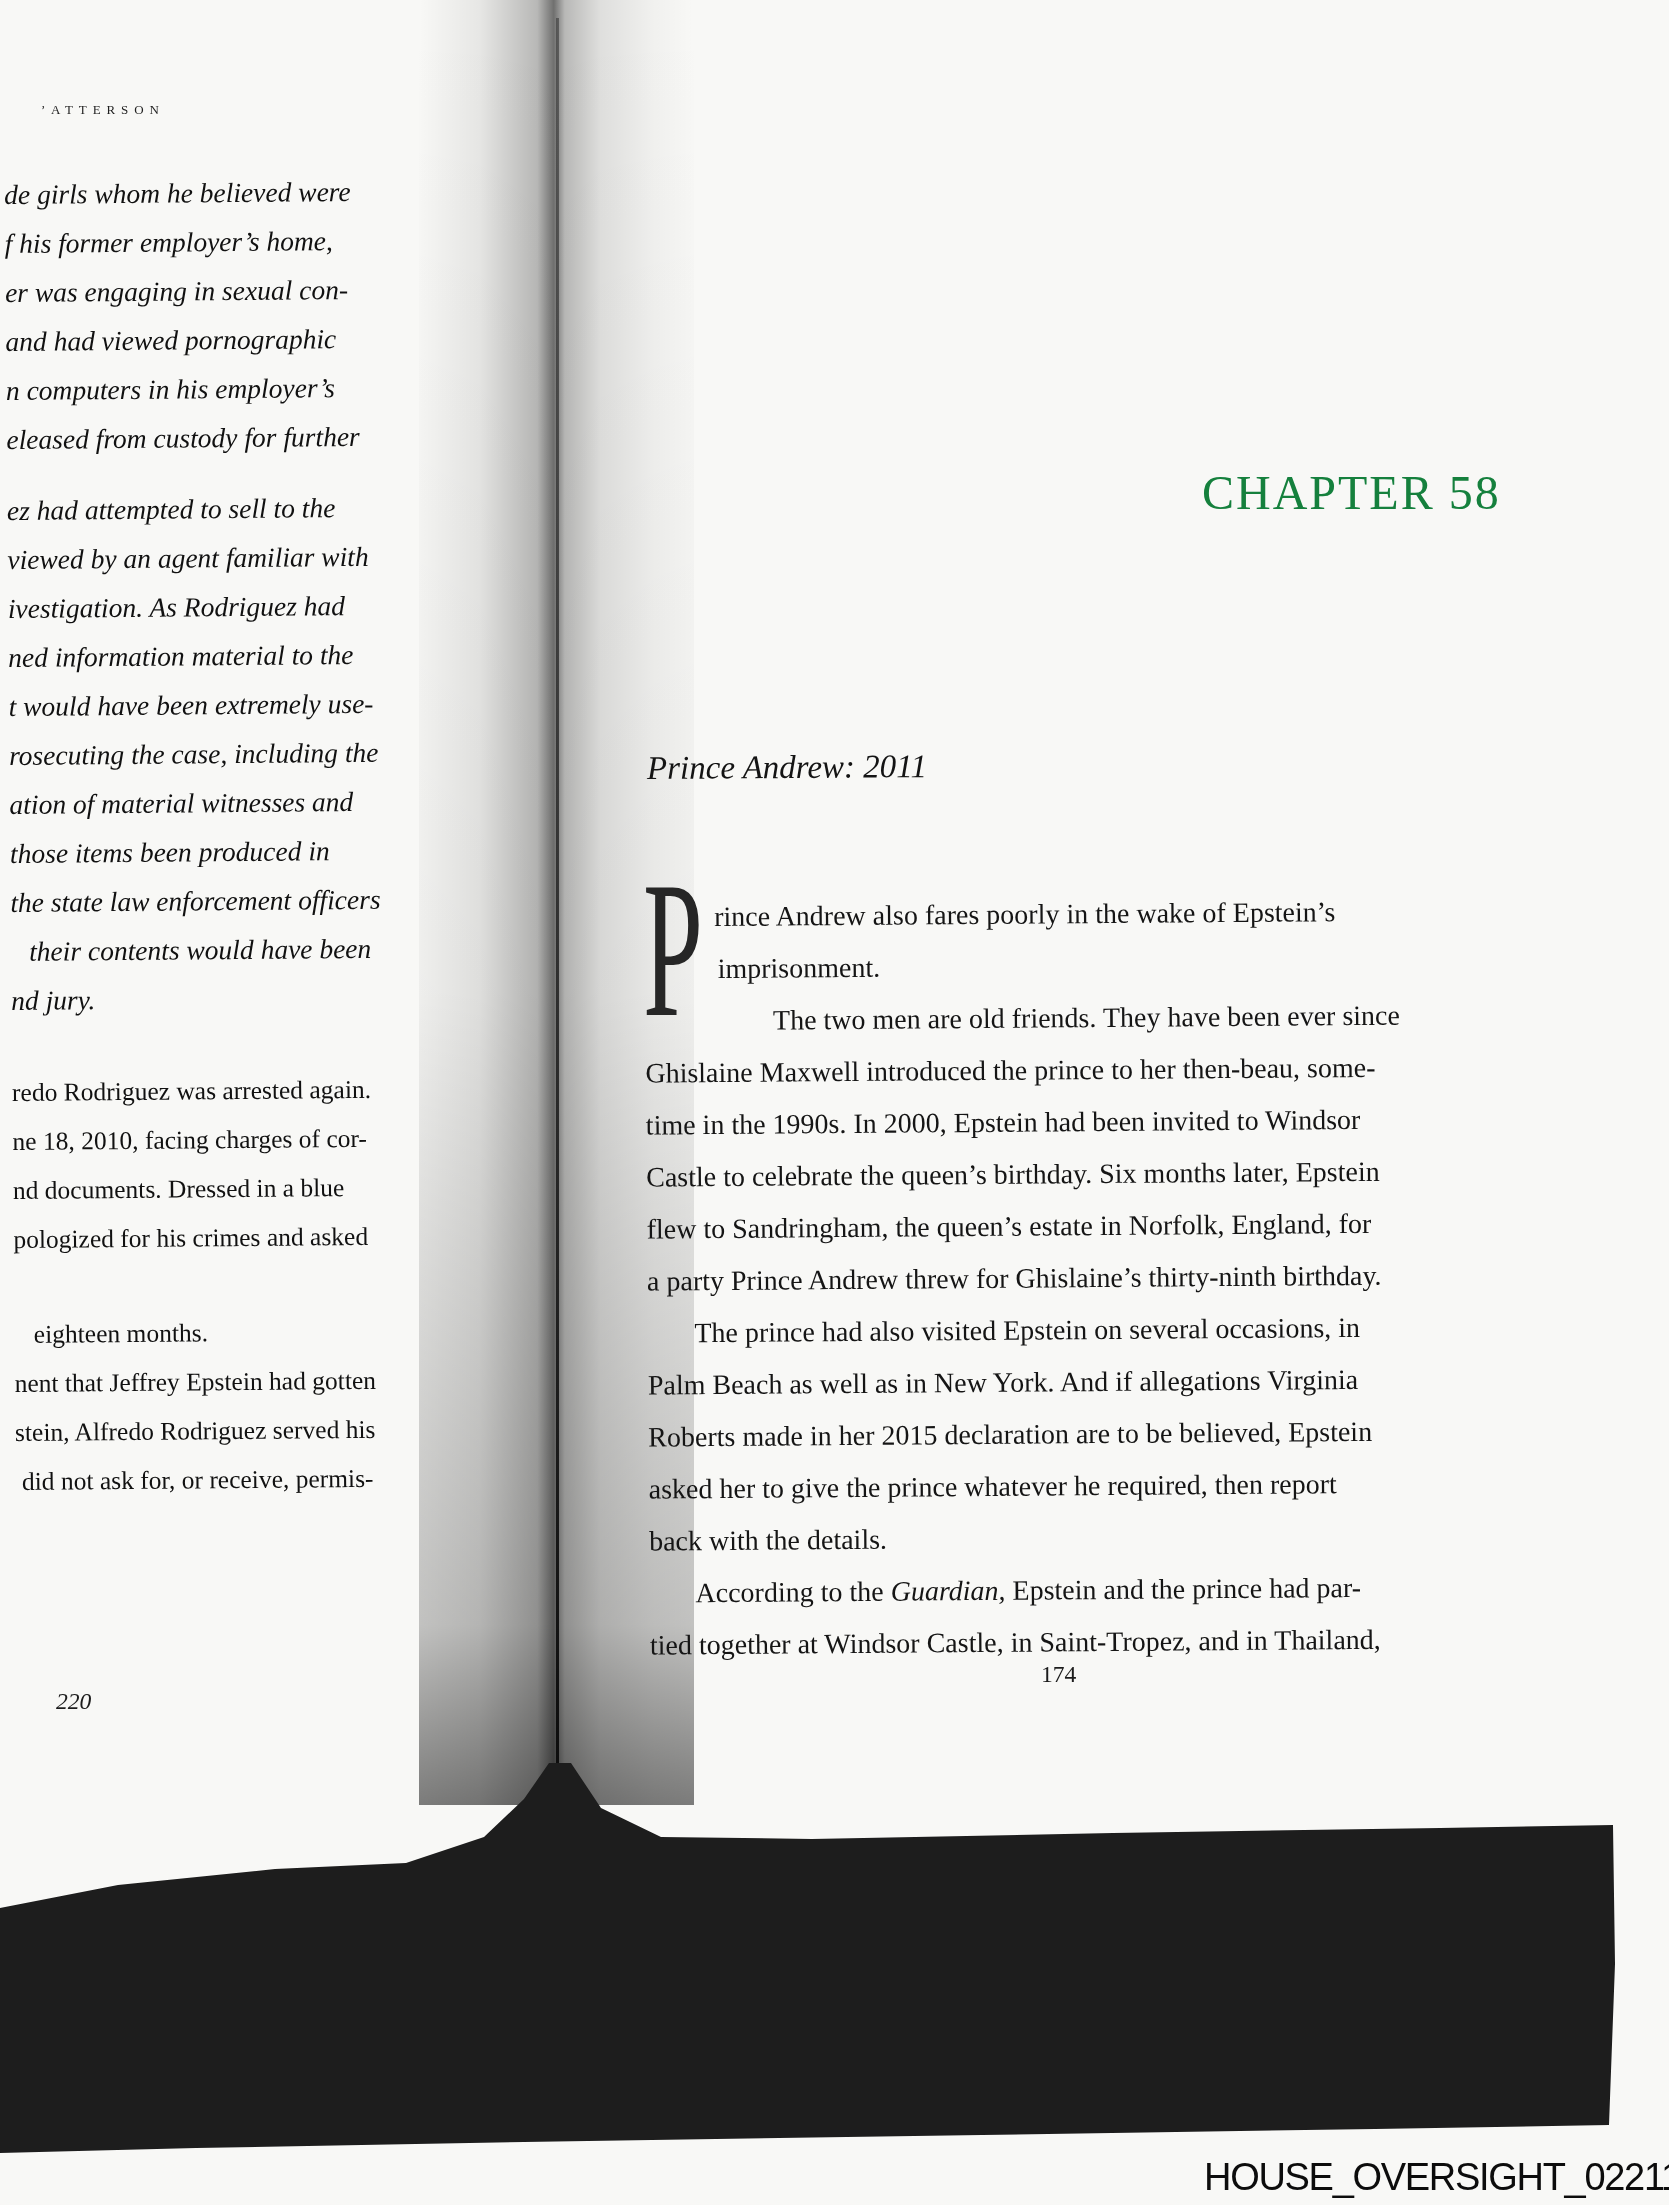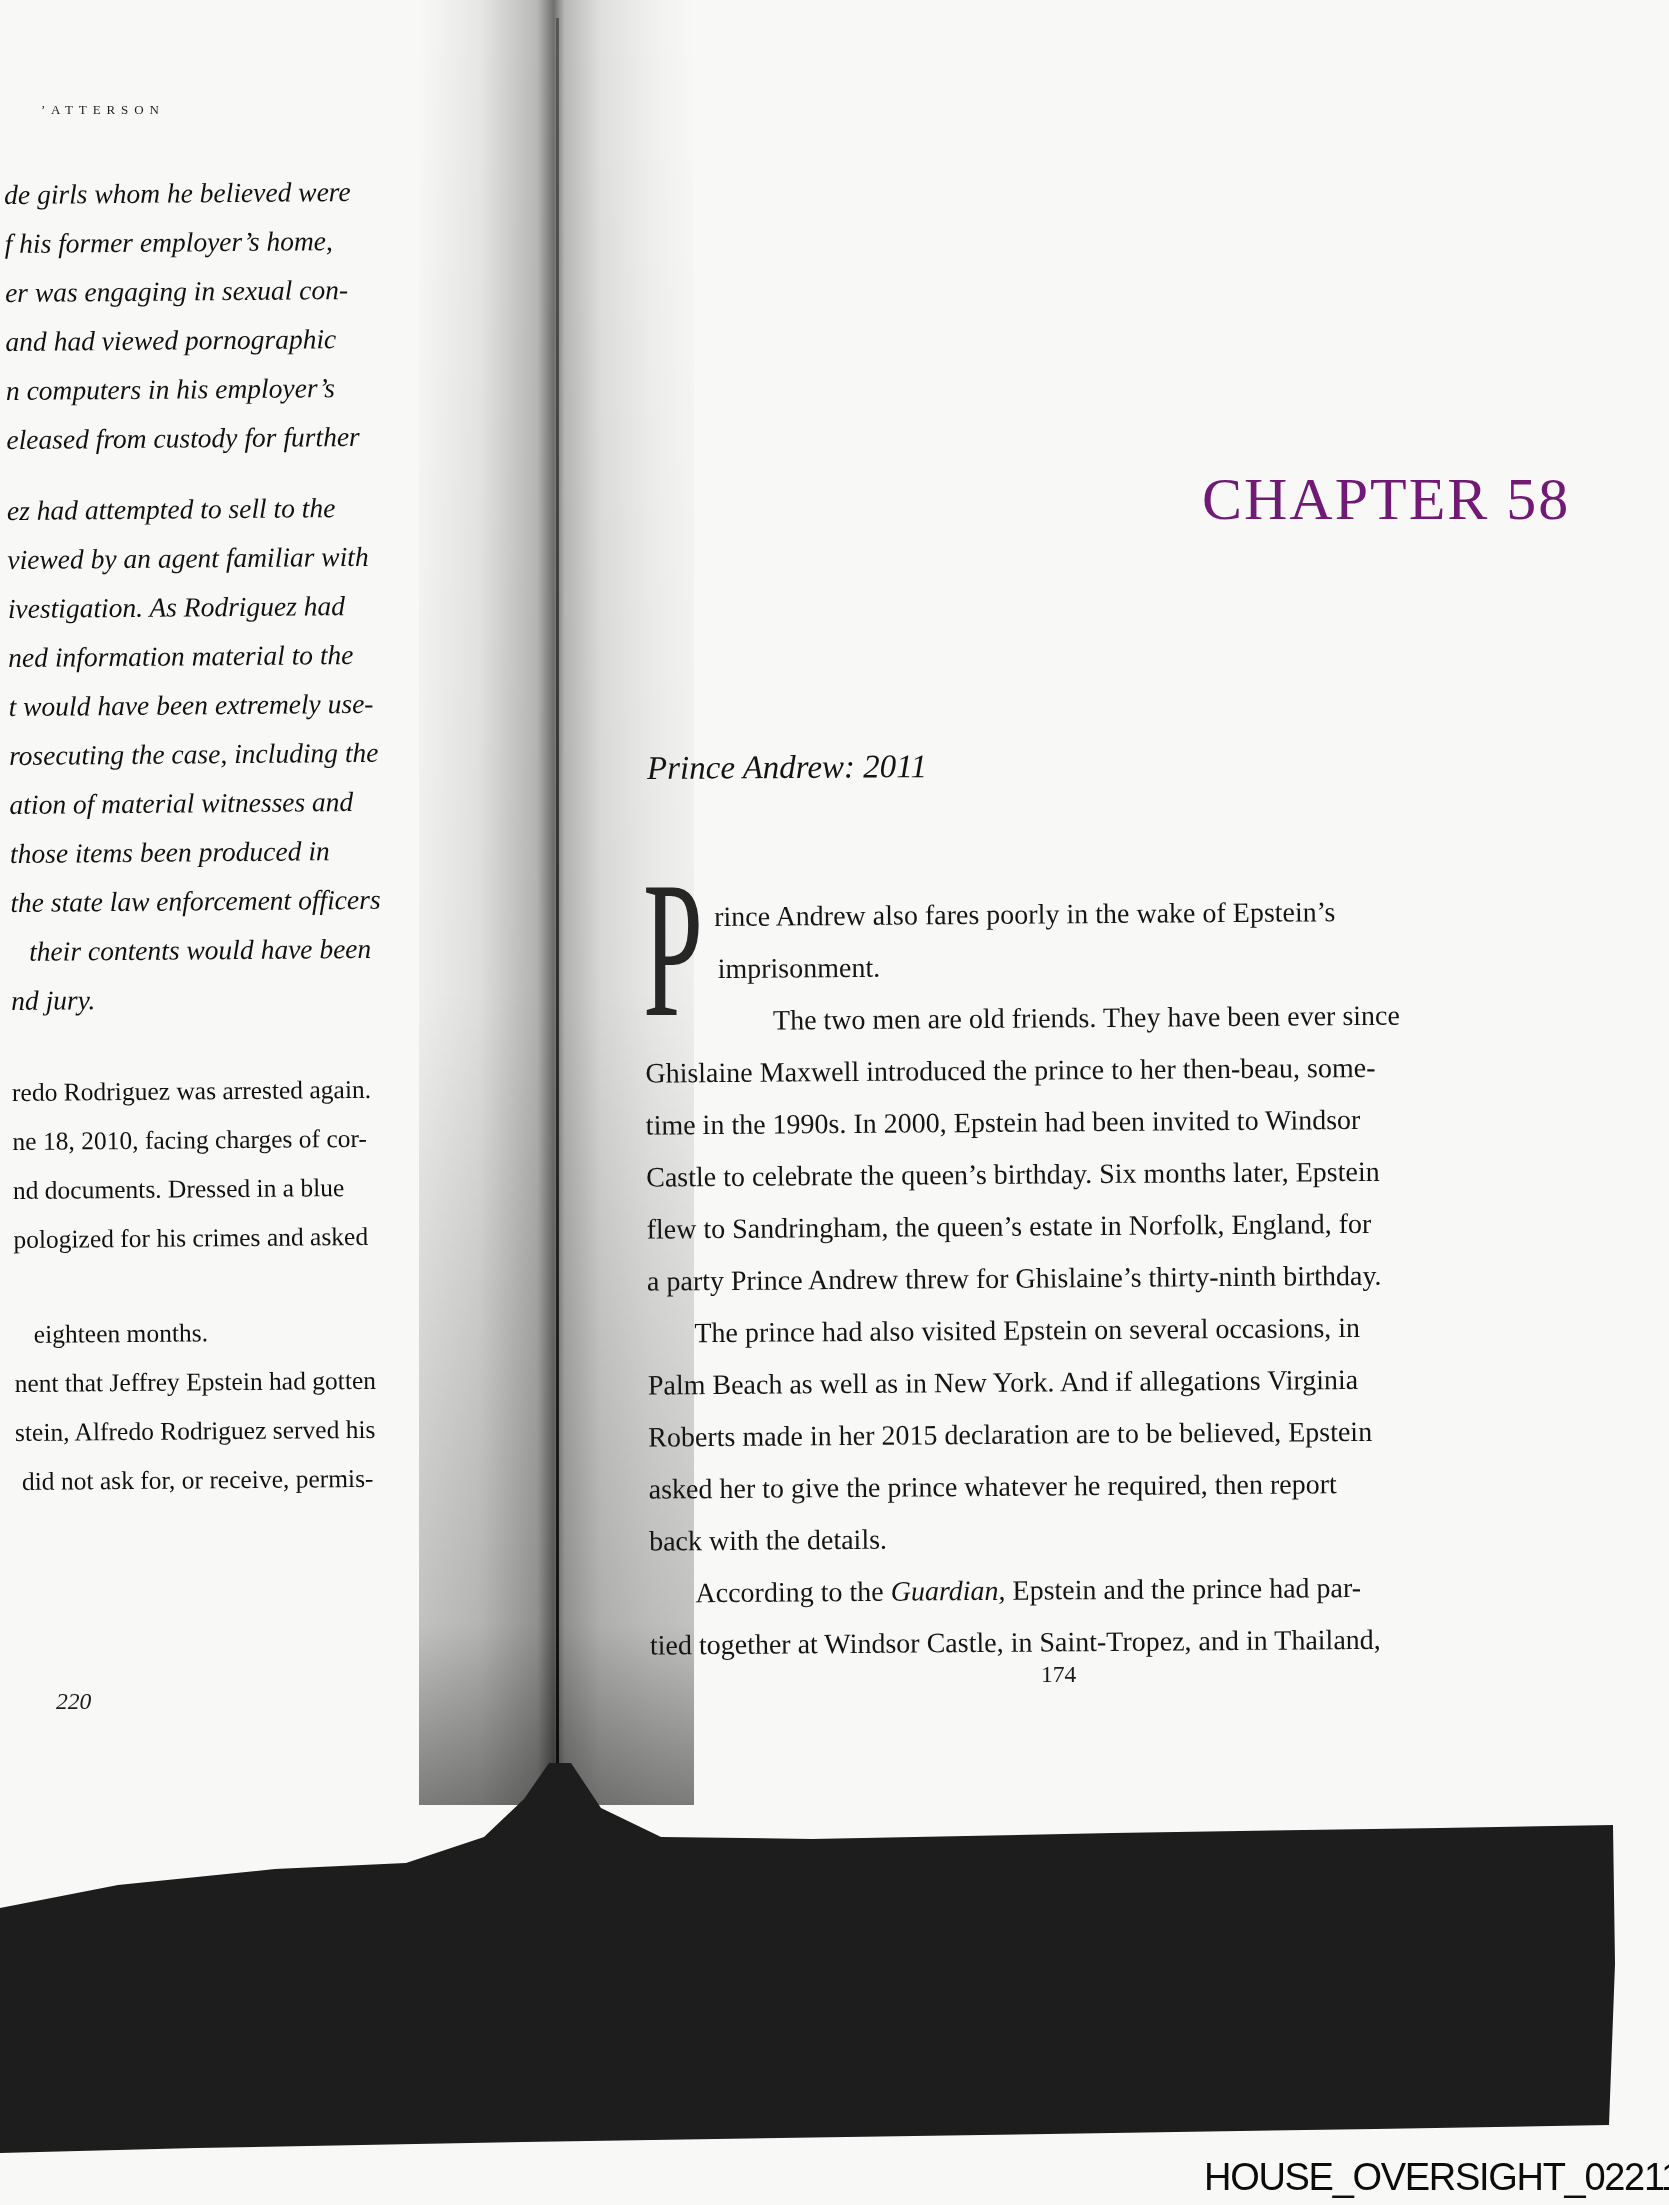--- a/index.html
+++ b/index.html
@@ -22,21 +22,21 @@
   .running-header{
     position:absolute;left:3.9px;top:102px;
     font-size:13px;letter-spacing:5.9px;color:#1f1f1f;white-space:nowrap;margin-left:37px;
   }
   .pagenum{position:absolute;font-size:23.6px;color:#1c1c1c;}
   #pg220{left:56px;top:1680px;font-style:italic;margin-top:8px;}
   #pg221{left:1041px;top:1661px;}
   
   .chapter-heading{
     position:absolute;left:1202px;top:465px;
-    font-size:60px;letter-spacing:2px;color:#701a75;white-space:nowrap;
+    font-size:48px;letter-spacing:2px;color:#15803d;white-space:nowrap;
   }
   .section-heading{
     position:absolute;left:647px;top:750px;
     font-size:33px;font-style:italic;color:#141414;white-space:nowrap;
     transform:rotate(-0.4deg);transform-origin:left center;
   }
   .drop-cap{
     position:absolute;left:643px;top:851px;
     font-size:196px;line-height:1;color:#262626;
     transform:scaleX(0.55);transform-origin:top left;

